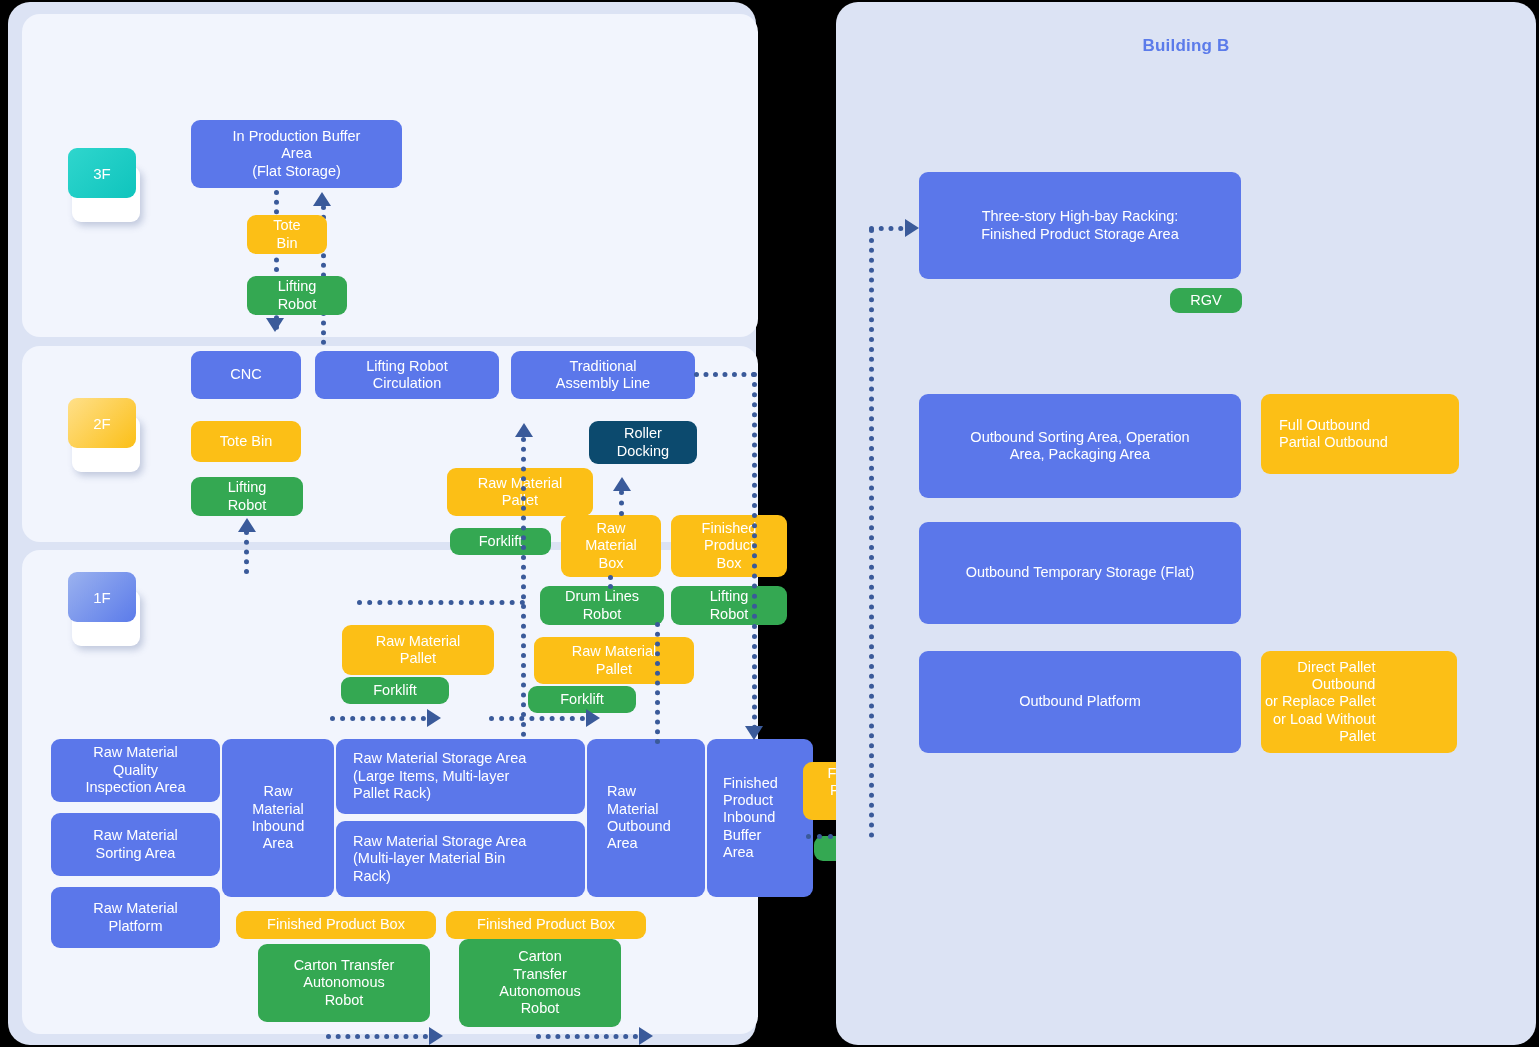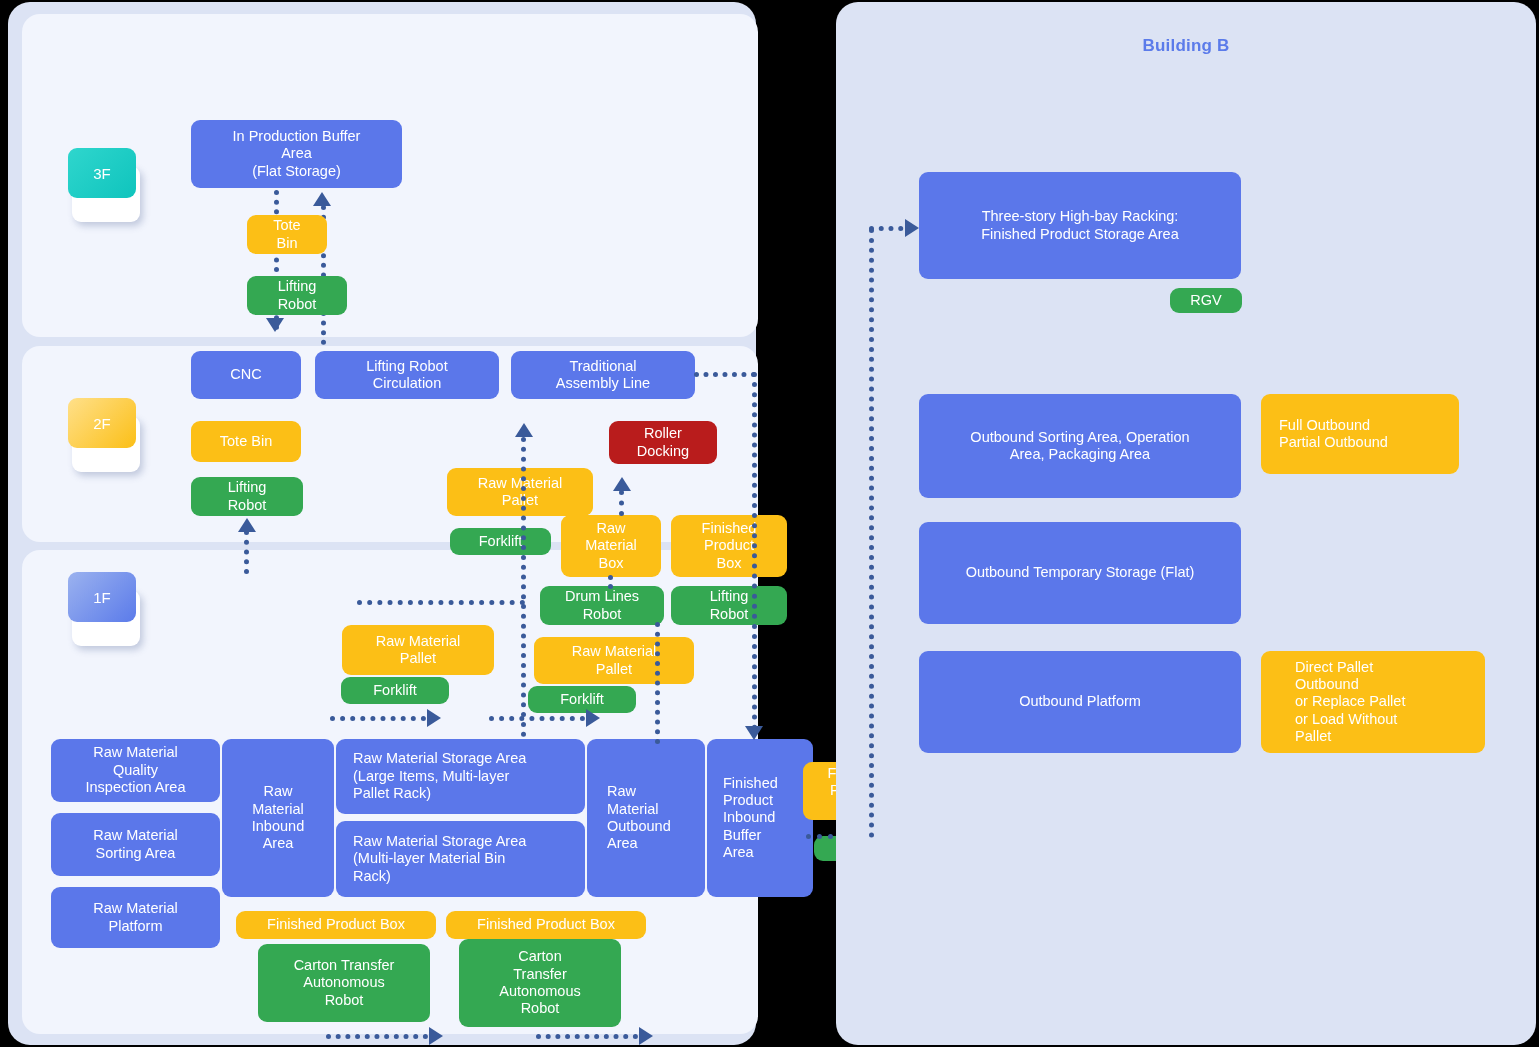--- a/index.html
+++ b/index.html
@@ -34,21 +34,21 @@
   #badge-1f{left:68px;top:572px;}
   #badge-1f .chip{background:linear-gradient(135deg,#9bb2ef 0%,#5b7bea 100%);}
 
   
   .node{position:absolute;border-radius:9px;display:flex;align-items:center;
         justify-content:center;text-align:center;color:#fff;line-height:1.2;
         box-sizing:border-box;padding:3px 7px;font-size:14.5px;white-space:pre-line;}
   .n-blue{background:#5b77ea;}
   .n-gold{background:#fcbf16;}
   .n-green{background:#34a852;}
-  .n-orange{background:#b91c1c;margin-left:20px;}
+  .n-orange{background:#0c4a6e;}
   .left{justify-content:flex-start;text-align:left;}
 
   
   .dline{position:absolute;}
   .dv{border-left:5px dotted #3a5a9a;}
   .dh{border-top:5px dotted #3a5a9a;}
   .arrow{position:absolute;width:0;height:0;}
   .a-up{border-left:9px solid transparent;border-right:9px solid transparent;border-bottom:14px solid #3a5a9a;}
   .a-down{border-left:9px solid transparent;border-right:9px solid transparent;border-top:14px solid #3a5a9a;}
   .a-right{border-top:9px solid transparent;border-bottom:9px solid transparent;border-left:14px solid #3a5a9a;}
@@ -202,21 +202,21 @@
 
   <div class="node n-blue" style="left:919px;top:172px;width:322px;height:107px;">Three-story High-bay Racking:
 Finished Product Storage Area</div>
   <div class="node n-green" style="left:1170px;top:288px;width:72px;height:25px;">RGV</div>
   <div class="node n-blue" style="left:919px;top:394px;width:322px;height:104px;">Outbound Sorting Area, Operation
 Area, Packaging Area</div>
   <div class="node n-gold left" style="left:1261px;top:394px;width:198px;height:80px;padding-left:18px;">Full Outbound
 Partial Outbound</div>
   <div class="node n-blue" style="left:919px;top:522px;width:322px;height:102px;">Outbound Temporary Storage (Flat)</div>
   <div class="node n-blue" style="left:919px;top:651px;width:322px;height:102px;">Outbound Platform</div>
-  <div class="node n-gold left" style="left:1261px;top:651px;width:224px;height:102px;padding-left:34px;">Direct Pallet
+  <div class="node n-gold left" style="left:1261px;top:651px;width:196px;height:102px;padding-left:4px;text-align:right;">Direct Pallet
 Outbound
 or Replace Pallet
 or Load Without
 Pallet</div>
 
   <div class="dline dv" style="left:869px;top:228px;height:610px;"></div>
   <div class="dline dh" style="left:869px;top:226px;width:44px;"></div>
   <div class="arrow a-right" style="left:905px;top:219px;"></div>
 
 </div>

